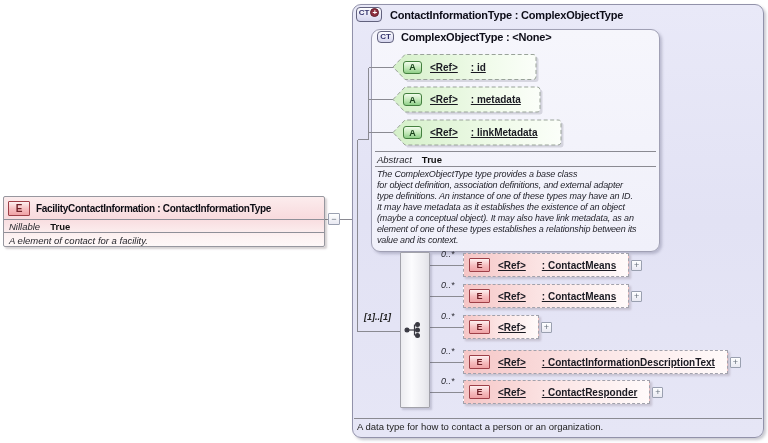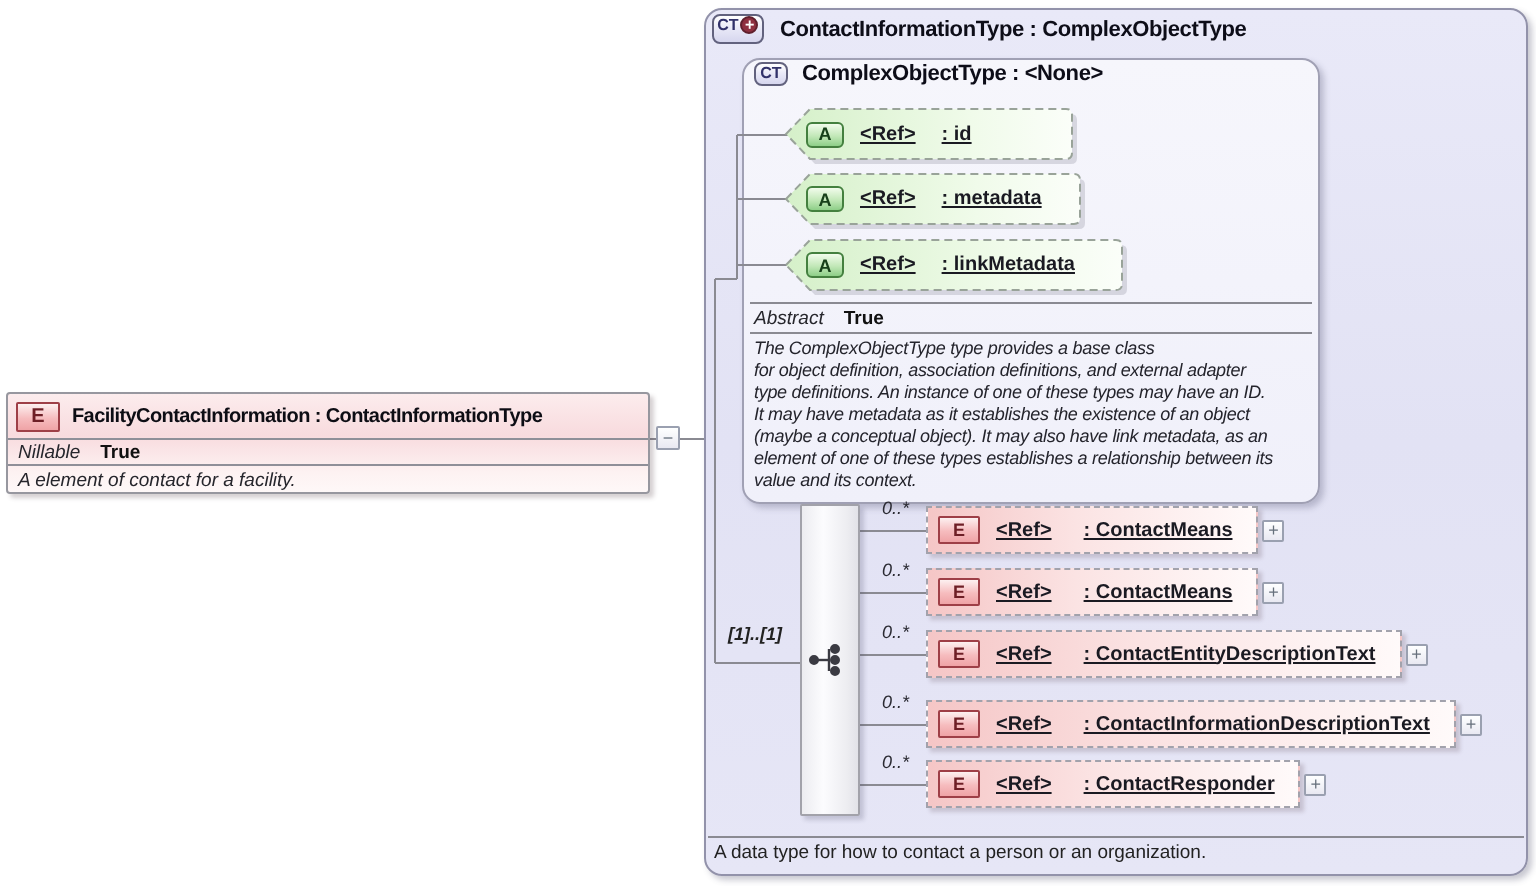--- a/index.html
+++ b/index.html
@@ -276,21 +276,20 @@
       <span class="name">: ContactMeans</span>
     </div>
     <button class="toggle expand">+</button>
   </div>
 
   <div class="abs el-row" style="left:463px; top:315px;">
     <span class="card">0..*</span>
     <div class="ebox">
       <span class="eicon">E</span>
       <span class="ref">&lt;Ref&gt;</span>
-      <span class="name">: ContactEntityDescriptionText</span>
     </div>
     <button class="toggle expand">+</button>
   </div>
 
   <div class="abs el-row" style="left:463px; top:350px;">
     <span class="card">0..*</span>
     <div class="ebox">
       <span class="eicon">E</span>
       <span class="ref">&lt;Ref&gt;</span>
       <span class="name">: ContactInformationDescriptionText</span>

